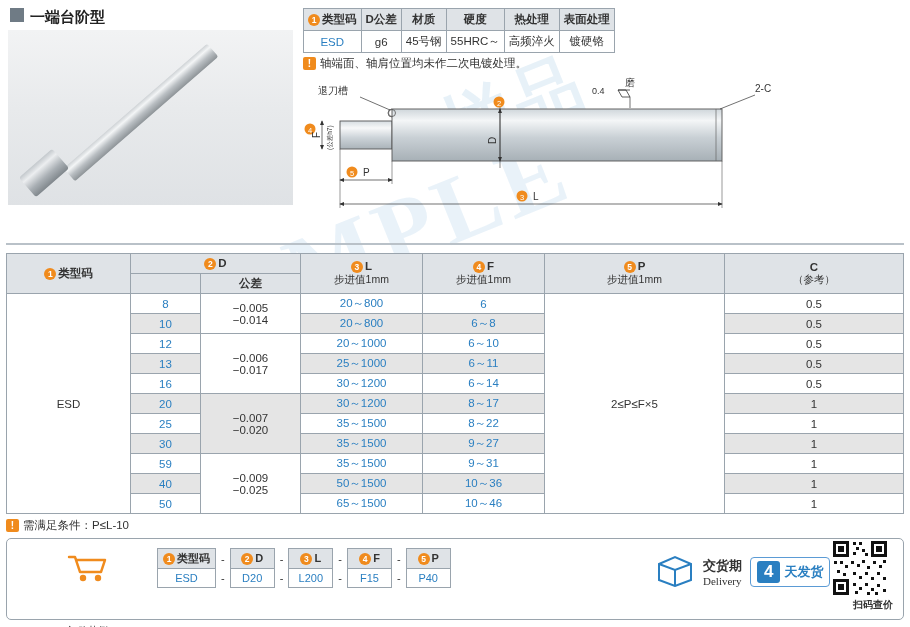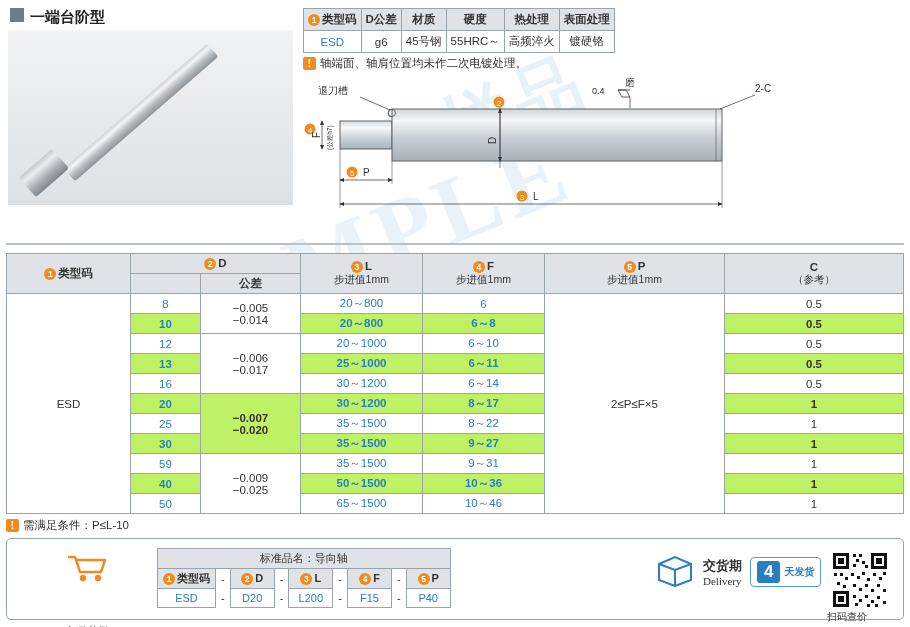--- a/index.html
+++ b/index.html
@@ -119,21 +119,21 @@
     border-collapse: collapse;
     font-size: 11.5px;
   }
   .main-table th, .main-table td {
     border: 1px solid #9aa4ad;
     text-align: center;
     padding: 2px 3px;
   }
   .main-table thead th { background: #dfe3e7; font-weight: bold; color:#333; height: 20px;}
   .main-table tbody td { background:#ffffff; height: 20px; color:#2a7fc1; }
-  .main-table tbody tr.alt td { background:#bef264;font-weight:bold; }
+  .main-table tbody tr.alt td { background:#e5e5e5; }
   .main-table td.dark { color:#333; }
   .main-table td.type-col { color:#333; }
 
   .cond-row {
     position:absolute; left:6px; top:518px;
     display:flex; align-items:center; gap:4px; font-size:11.5px; color:#333;
   }
 
   
   .order-box {
@@ -168,23 +168,23 @@
   .deliv-text .cn { font-size:13px; font-weight:bold; color:#333; }
   .deliv-text .en { font-size:11px; color:#333; font-family:"Liberation Serif",serif; }
   .deliv-badge {
     display:flex; align-items:center; gap:4px;
     border:1px solid #5b9bd5; border-radius:4px; padding:3px 6px; background:#fff;
   }
   .deliv-num {
     background:#2a7fc1; color:#fff; font-size:17px; font-weight:bold;
     padding:1px 7px; border-radius:3px;
   }
-  .deliv-days { font-size:10px; color:#2a7fc1; font-weight:bold; }
-
-  .qr { position:absolute; left:820px; top:12px; width:66px; text-align:left; }
+  .deliv-days { font-size:13px; color:#2a7fc1; font-weight:bold; }
+
+  .qr { position:absolute; left:820px; top:0; width:66px; text-align:right;font-weight:bold; }
   .qr-img { width:58px; height:58px; margin:0 auto; }
   .qr-cap { font-size:10px; color:#333; margin-top:1px; }
 
   .divider-line {
     position:absolute; left:6px; top:243px; width:898px; height:2px; background:#b9c1c8;
   }
 </style>
 </head>
 <body>
 
@@ -436,23 +436,20 @@
           <circle cx="16" cy="25" r="3.2" fill="#f08b1d"></circle>
           <circle cx="31" cy="25" r="3.2" fill="#f08b1d"></circle>
         </svg>
       </div>
       <div class="label-cn">订购范例</div>
       <div class="label-en">Order</div>
     </div>
 
     <table class="order-table">
       <tbody>
-          <tr>
-        <td colspan="9" class="hdr">标准品名：导向轴</td>
-      </tr>
       <tr>
         <th><span class="num">1</span><span>类型码</span></th>
         <td class="dash">-</td>
         <th><span class="num">2</span><span>D</span></th>
         <td class="dash">-</td>
         <th><span class="num">3</span><span>L</span></th>
         <td class="dash">-</td>
         <th><span class="num">4</span><span>F</span></th>
         <td class="dash">-</td>
         <th><span class="num">5</span><span>P</span></th>

